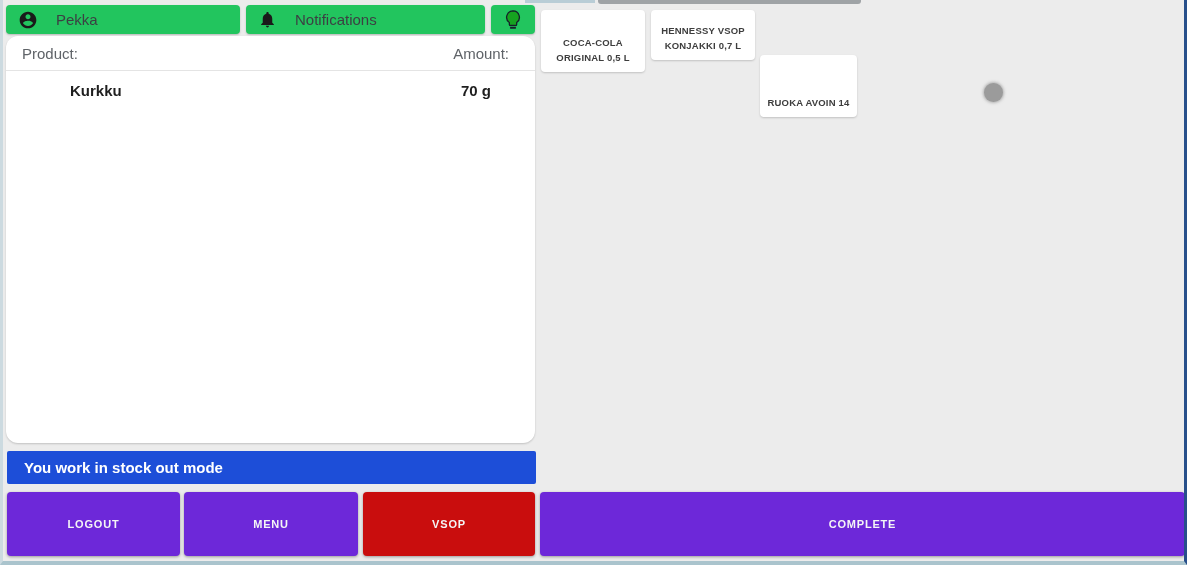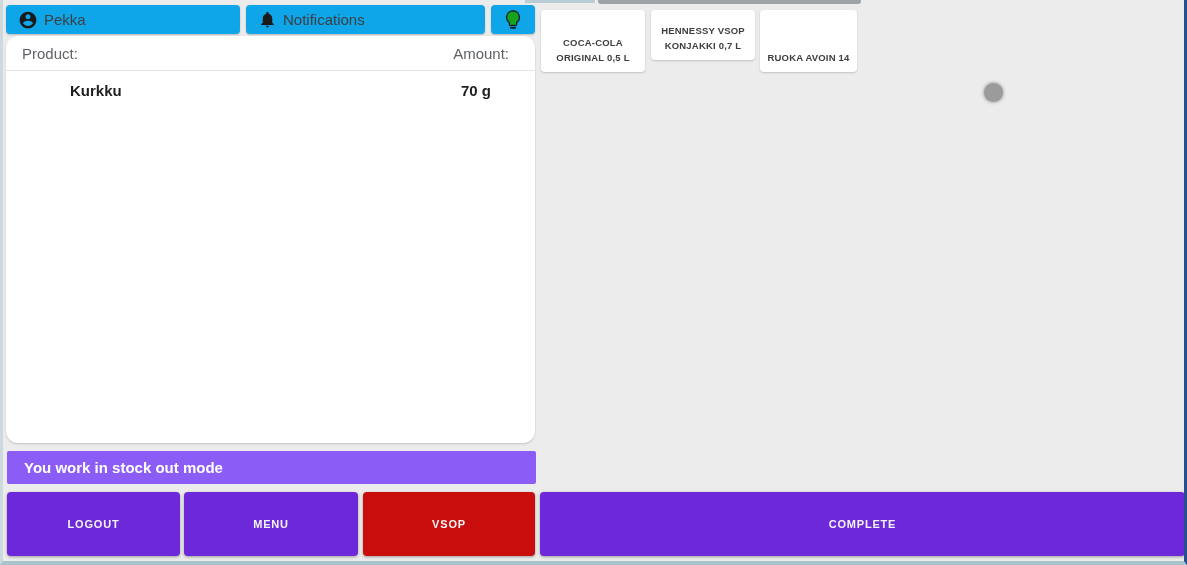--- a/index.html
+++ b/index.html
@@ -7,22 +7,22 @@
   .frame {
     position:relative; width:1187px; height:565px; background:#ececec; overflow:hidden;
     border-left:3px solid #ccdae0; border-right:3px solid #274f8b; border-bottom:4px solid #aac4cd;
   }
   
   .sb-track { position:absolute; left:522px; top:0; width:70px; height:3px; background:#b9cdd6; }
   .sb-thumb { position:absolute; left:595px; top:0; width:263px; height:4px; background:#9fa3a6; border-radius:0 0 3px 3px; }
 
   
   .chip {
-    position:absolute; top:5px; height:29px; background:#0ea5e9; border-radius:4px;
-    box-shadow:0 1px 2px rgba(0,0,0,.22); display:flex; align-items:center; gap:6px;
+    position:absolute; top:5px; height:29px; background:#22c55e; border-radius:4px;
+    box-shadow:0 1px 2px rgba(0,0,0,.22); display:flex; align-items:center; gap:18px;
     padding:0 12px; cursor:pointer;
   }
   .chip-user { left:3px; width:234px; }
   .chip-notif { left:243px; width:239px; }
   .chip-bulb { left:488px; width:44px; justify-content:center; padding:0; }
   .chip-label { font-size:15px; color:#3c4043; white-space:nowrap; }
   .chip svg { flex:0 0 auto; }
 
   
   .panel {
@@ -34,21 +34,21 @@
     padding:0 26px 0 16px; border-bottom:1px solid #e4e4e4;
     font-size:15px; color:#5f6368;
   }
   .p-row {
     display:flex; justify-content:space-between; align-items:center; height:38px;
     padding:0 44px 0 16px; font-size:15px; font-weight:bold; color:#1f1f1f; cursor:pointer;margin-left:48px;
   }
 
   
   .banner {
-    position:absolute; left:4px; top:451px; width:529px; height:33px; background:#8b5cf6;
+    position:absolute; left:4px; top:451px; width:529px; height:33px; background:#1d4ed8;
     border-radius:2px; display:flex; align-items:center; padding-left:17px;
     color:#ffffff; font-weight:bold; font-size:15px;
   }
 
   
   .btn {
     position:absolute; top:492px; height:64px; border:none; border-radius:4px;
     background:#6d28d9; color:#f4f5f6; font-family:"Liberation Sans", sans-serif;
     font-size:11px; font-weight:bold; letter-spacing:.8px; cursor:pointer;
     box-shadow:0 1px 3px rgba(0,0,0,.35); display:flex; align-items:center; justify-content:center;
@@ -61,21 +61,21 @@
   
   .card {
     position:absolute; top:10px; background:#fff; border-radius:4px;
     box-shadow:0 1px 2px rgba(0,0,0,.18); cursor:pointer;
     display:flex; flex-direction:column; justify-content:flex-end; align-items:center;
     text-align:center; padding:3px 6px 7px 6px;
     font-size:9.5px; font-weight:bold; color:#3d3d3d; letter-spacing:.2px; line-height:1.6;
   }
   .card1 { left:538px; width:104px; height:62px; }
   .card2 { left:648px; width:104px; height:50px; }
-  .card3 { left:757px; width:97px;  height:62px; }
+  .card3 { left:757px; width:97px;  height:62px;margin-top:45px; }
 
   .gray-dot {
     position:absolute; left:981px; top:83px; width:19px; height:19px; border-radius:50%;
     background:#9b9b9b; box-shadow:0 0 3px 1px rgba(150,150,150,.7);
   }
 </style>
 </head>
 <body>
 
 <div class="frame">

